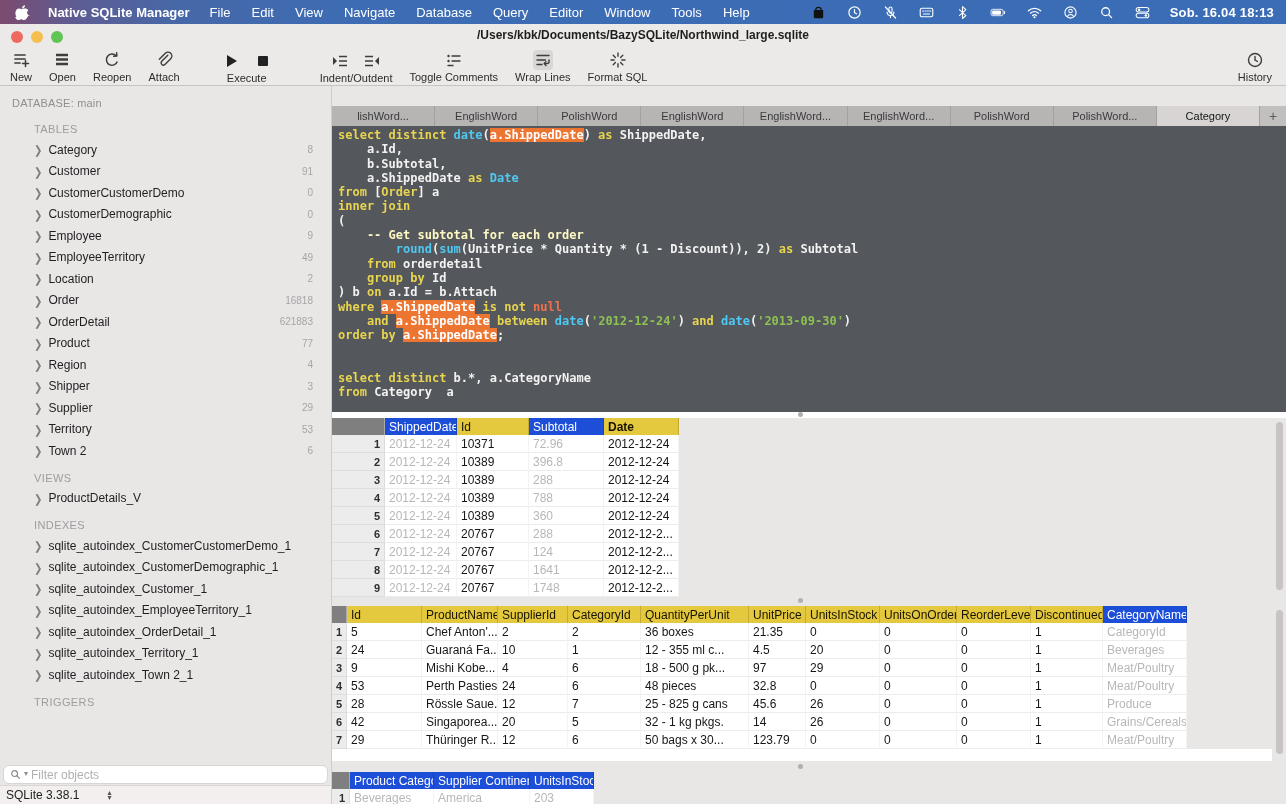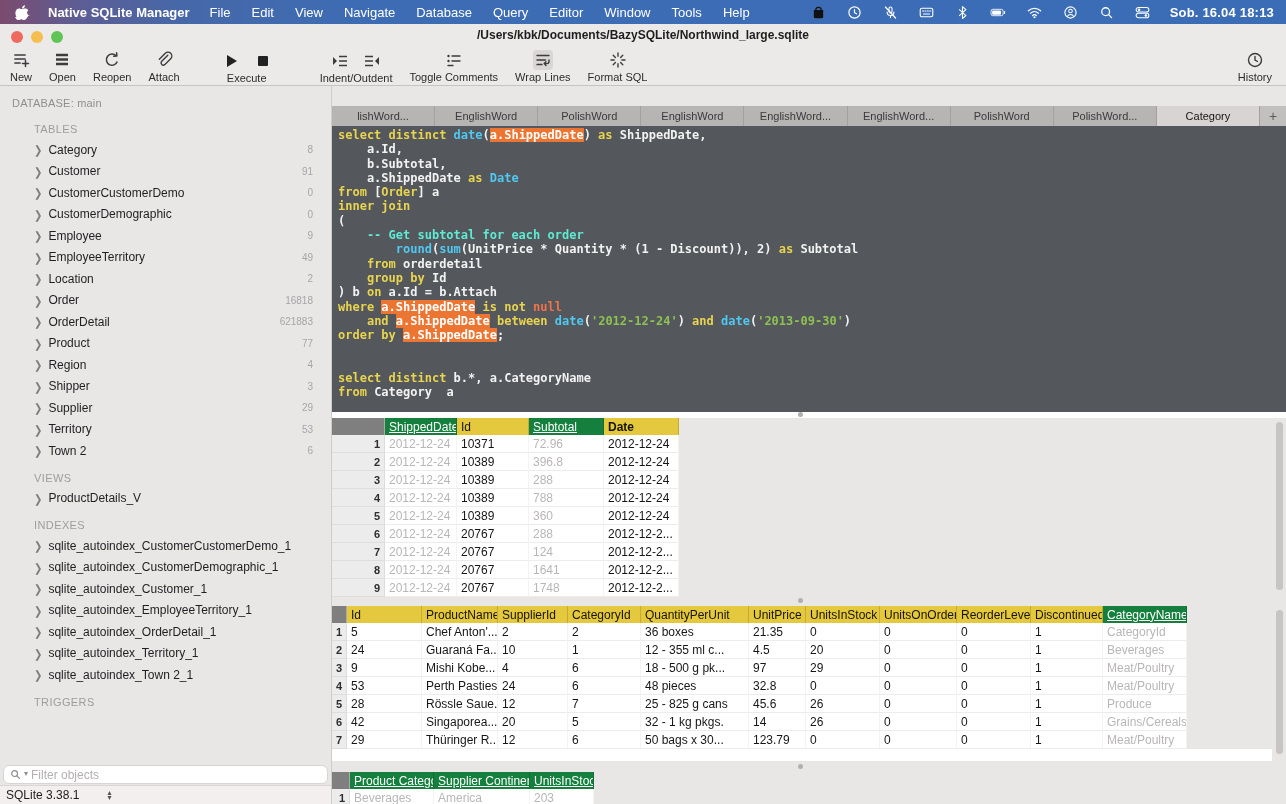--- a/index.html
+++ b/index.html
@@ -58,33 +58,33 @@
   .tab { flex:1; display:flex; align-items:center; justify-content:center; font-size:11px; color:#3a3a3a;
     background:#b7b4b4; border-right:1px solid #a3a0a0; white-space:nowrap; overflow:hidden; }
   .tab.active { background:#d7d4d3; color:#161616; }
   .tab-add { width:26px; flex:none; display:flex; align-items:center; justify-content:center; color:#5c5c5c; font-size:14px; background:#c2bfbf; }
 
   
   .editor { position:absolute; left:0; top:20px; width:100%; height:286px; background:#54575b; overflow:hidden;
     font-family:"DejaVu Sans Mono", monospace; font-size:12px; font-weight:700; line-height:14.3px; padding:2px 0 0 6px; }
   .eline { white-space:pre; color:#f2f2f2; }
   .tk-pl { color:#f2f2f2; } .tk-kw { color:#e8d44f; } .tk-fn { color:#4fc9f2; }
-  .tk-str { color:#8dc153; } .tk-nul { color:#f0734b; } .tk-com { color:#5eead4; }
+  .tk-str { color:#8dc153; } .tk-nul { color:#f0734b; } .tk-com { color:#fef9c3; }
   .tk-hl { background:#ec7532; color:#fff; }
 
   
   .results { position:absolute; left:0; top:306px; width:100%; height:394px; background:#e9e6e6; }
   .wstrip { position:absolute; background:#fff; }
   .tbl { position:absolute; font-size:12px; }
   .trow { display:flex; height:18px; }
   .trow.thead { height:17px; }
   .tcell { height:100%; display:flex; align-items:center; padding:0 4px; overflow:hidden; white-space:nowrap; }
   .th { border-right:1px solid rgba(0,0,0,.14); font-size:12px; }
   .h-y { background:#e4c83e; color:#181400; }
-  .h-g { background:#15803d; color:#fff;text-decoration:underline; }
+  .h-g { background:#1d4ed8; color:#fff; }
   .th-rownum { background:#7f7f7f; border-right:1px solid rgba(255,255,255,.35); }
   .td { background:#fff; border-bottom:1px solid #ececec; border-right:1px solid #f3f3f3; color:#161616; }
   .td.muted { color:#b9b6b6; }
   .td-rownum { background:#ececec; border-bottom:1px solid #e0dddd; border-right:1px solid #dedbdb;
     color:#2e2e2e; font-size:11px; justify-content:flex-end; font-weight:600; }
   .dot { position:absolute; width:5px; height:5px; border-radius:50%; background:#b2afae; }
   .vthumb { position:absolute; width:7px; border-radius:4px; background:#c7c4c3; right:3px; }
 
   .mainstatus { position:absolute; left:0; top:700px; width:100%; height:18px; background:#eceae9; border-top:1px solid #d5d2d1;
     display:flex; align-items:center; font-size:12px; color:#161616; padding:0 14px 0 4px; }

